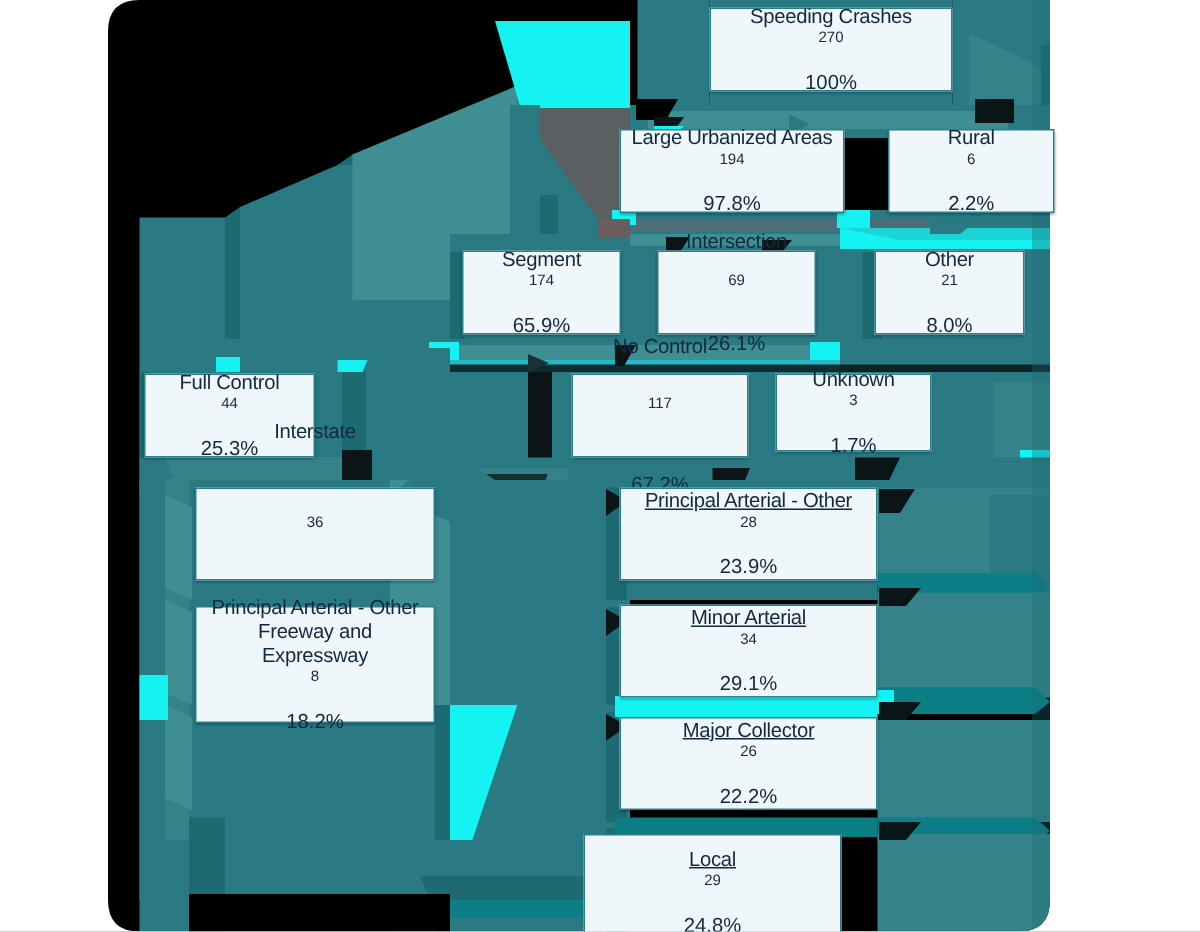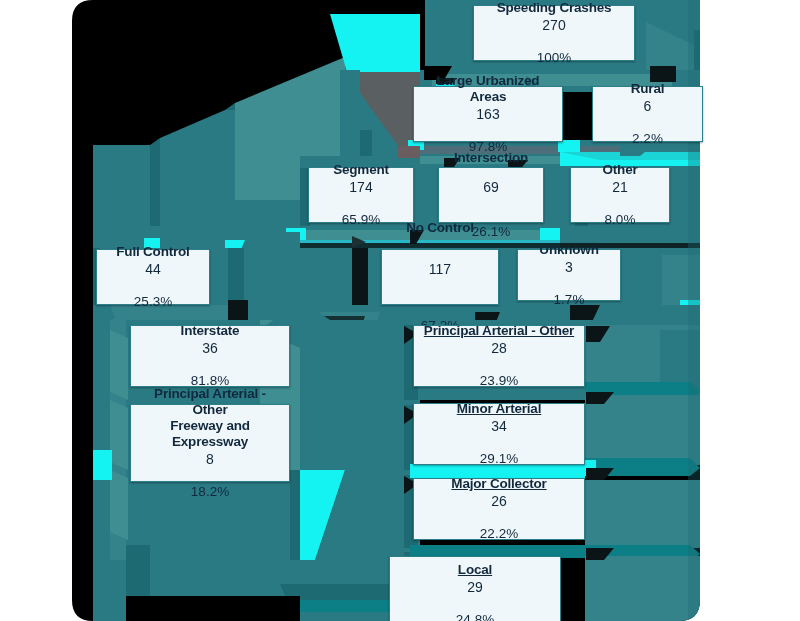--- a/index.html
+++ b/index.html
@@ -21,27 +21,27 @@
     flex-direction:column;
     align-items:center;
     justify-content:center;
     color:#12293d;
     text-align:center;
     line-height:1.18;
     box-shadow:0 1px 2px rgba(0,0,0,.35);
     z-index:5;
   }
   .node .nlabel{
-    font-weight:bold;
+    font-weight:normal;
     font-size:13.5px;
     letter-spacing:-0.2px;
     padding:0 4px;
   }
   .node.u .nlabel{text-decoration:underline;}
-  .node .nval{font-size:14px;margin-top:1px;}
+  .node .nval{font-size:10px;margin-top:1px;}
   .node .npct{font-size:13.5px;margin-top:16px;}
 </style>
 </head>
 <body>
 
 <div id="stage">
 
   <svg id="flow" viewBox="0 0 800 621">
     <defs>
       <clipPath id="roundedFrame">
@@ -203,21 +203,21 @@
   </svg>
 
   <div class="node" style="left:473px;top:5px;width:162px;height:56px;">
     <div class="nlabel">Speeding Crashes</div>
     <div class="nval">270</div>
     <div class="npct">100%</div>
   </div>
 
   <div class="node" style="left:413px;top:86px;width:150px;height:56px;">
     <div class="nlabel">Large Urbanized Areas</div>
-    <div class="nval">163</div>
+    <div class="nval">194</div>
     <div class="npct">97.8%</div>
   </div>
 
   <div class="node" style="left:592px;top:86px;width:111px;height:56px;">
     <div class="nlabel">Rural</div>
     <div class="nval">6</div>
     <div class="npct">2.2%</div>
   </div>
 
   <div class="node" style="left:308px;top:167px;width:106px;height:56px;">
@@ -225,21 +225,21 @@
     <div class="nval">174</div>
     <div class="npct">65.9%</div>
   </div>
 
   <div class="node" style="left:438px;top:167px;width:106px;height:56px;gap:12px;">
     <div class="nlabel">Intersection</div>
     <div class="nval">69</div>
     <div class="npct">26.1%</div>
   </div>
 
-  <div class="node" style="left:570px;top:167px;width:100px;height:56px;">
+  <div class="node" style="left:583px;top:167px;width:100px;height:56px;">
     <div class="nlabel">Other</div>
     <div class="nval">21</div>
     <div class="npct">8.0%</div>
   </div>
 
   <div class="node" style="left:96px;top:249px;width:114px;height:56px;">
     <div class="nlabel">Full Control</div>
     <div class="nval">44</div>
     <div class="npct">25.3%</div>
   </div>
@@ -250,21 +250,21 @@
     <div class="nval">117</div>
     <div class="npct">67.2%</div>
   </div>
 
   <div class="node" style="left:517px;top:249px;width:104px;height:52px;text-align:right;">
     <div class="nlabel">Unknown</div>
     <div class="nval">3</div>
     <div class="npct">1.7%</div>
   </div>
 
-  <div class="node" style="left:130px;top:325px;width:160px;height:62px;">
+  <div class="node" style="left:130px;top:325px;width:160px;height:62px;gap:46px;">
     <div class="nlabel">Interstate</div>
     <div class="nval">36</div>
     <div class="npct">81.8%</div>
   </div>
 
   <div class="node" style="left:130px;top:404px;width:160px;height:78px;">
     <div class="nlabel">Principal Arterial - Other</div>
     <div class="nlabel">Freeway and Expressway</div>
     <div class="nval">8</div>
     <div class="npct">18.2%</div>

